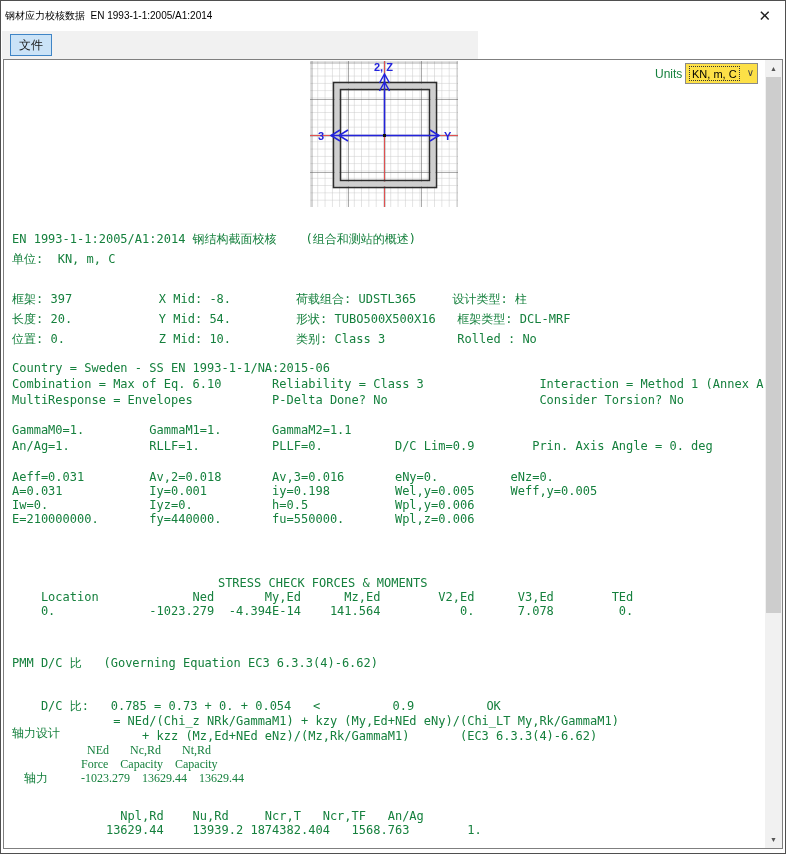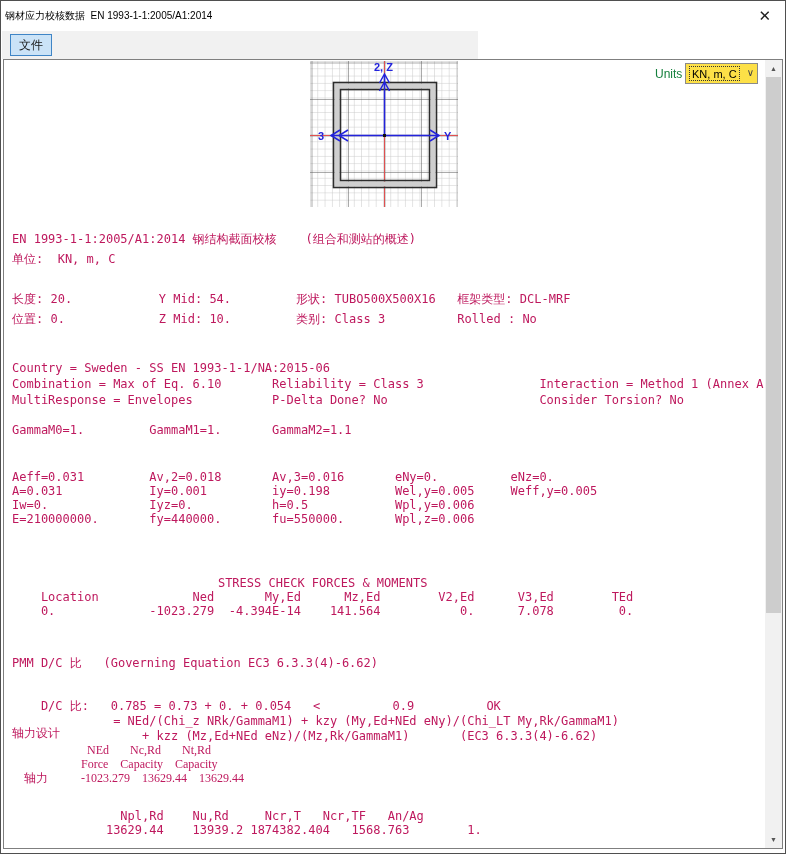--- a/index.html
+++ b/index.html
@@ -32,21 +32,21 @@
 
   
   .vscroll{position:absolute;right:0;top:0;bottom:0;width:17px;background:#f1f1f1;}
   .sb-btn{position:absolute;left:0;width:17px;height:17px;color:#555;font-size:7px;
           text-align:center;line-height:17px;cursor:pointer;}
   .sb-btn.up{top:0;}
   .sb-btn.down{bottom:0;}
   .sb-thumb{position:absolute;left:1px;top:17px;width:15px;height:536px;background:#cdcdcd;cursor:pointer;}
 
   
-  .blk{position:absolute;left:8px;color:#be185d;}
+  .blk{position:absolute;left:8px;color:#15803d;}
   .ln{margin:0;font-family:"DejaVu Sans Mono","Liberation Mono",monospace;
       font-size:12px;white-space:pre;}
   .ln:empty::before{content:"\00a0";}
   .blk-header{top:169px;} .blk-header .ln{line-height:20px;}
   .blk-country{top:300px;} .blk-country .ln{line-height:16px;}
   .blk-gamma{top:362px;} .blk-gamma .ln{line-height:16px;}
   .blk-props{top:410px;} .blk-props .ln{line-height:14px;}
   .blk-stress{top:516px;} .blk-stress .ln{line-height:14px;text-align:center;}
   .blk-pmm-title{top:580px;} .blk-pmm-title .ln{line-height:14px;margin-top:16px;}
   .blk-pmm{top:599px;margin-top:40px;} .blk-pmm .ln{line-height:15px;}
@@ -107,30 +107,32 @@
     <div class="unitslabel">Units</div>
     <div class="combo">
       <span class="combo-text">KN, m, C</span>
       <span class="combo-arrow">∨</span>
     </div>
 
     <div class="blk blk-header">
         <pre class="ln">EN 1993-1-1:2005/A1:2014 钢结构截面校核    (组合和测站的概述)</pre>
         <pre class="ln">单位:  KN, m, C</pre>
         <pre class="ln"></pre>
+        <pre class="ln">框架: 397            X Mid: -8.         荷载组合: UDSTL365     设计类型: 柱</pre>
         <pre class="ln">长度: 20.            Y Mid: 54.         形状: TUBO500X500X16   框架类型: DCL-MRF</pre>
         <pre class="ln">位置: 0.             Z Mid: 10.         类别: Class 3          Rolled : No</pre>
       </div>
     <div class="blk blk-country">
         <pre class="ln">Country = Sweden - SS EN 1993-1-1/NA:2015-06</pre>
         <pre class="ln">Combination = Max of Eq. 6.10       Reliability = Class 3                Interaction = Method 1 (Annex A)</pre>
         <pre class="ln">MultiResponse = Envelopes           P-Delta Done? No                     Consider Torsion? No</pre>
       </div>
     <div class="blk blk-gamma">
         <pre class="ln">GammaM0=1.         GammaM1=1.       GammaM2=1.1</pre>
+        <pre class="ln">An/Ag=1.           RLLF=1.          PLLF=0.          D/C Lim=0.9        Prin. Axis Angle = 0. deg</pre>
       </div>
     <div class="blk blk-props">
         <pre class="ln">Aeff=0.031         Av,2=0.018       Av,3=0.016       eNy=0.          eNz=0.</pre>
         <pre class="ln">A=0.031            Iy=0.001         iy=0.198         Wel,y=0.005     Weff,y=0.005</pre>
         <pre class="ln">Iw=0.              Iyz=0.           h=0.5            Wpl,y=0.006</pre>
         <pre class="ln">E=210000000.       fy=440000.       fu=550000.       Wpl,z=0.006</pre>
       </div>
     <div class="blk blk-stress">
         <pre class="ln">STRESS CHECK FORCES &amp; MOMENTS</pre>
         <pre class="ln">    Location             Ned       My,Ed      Mz,Ed        V2,Ed      V3,Ed        TEd</pre>

